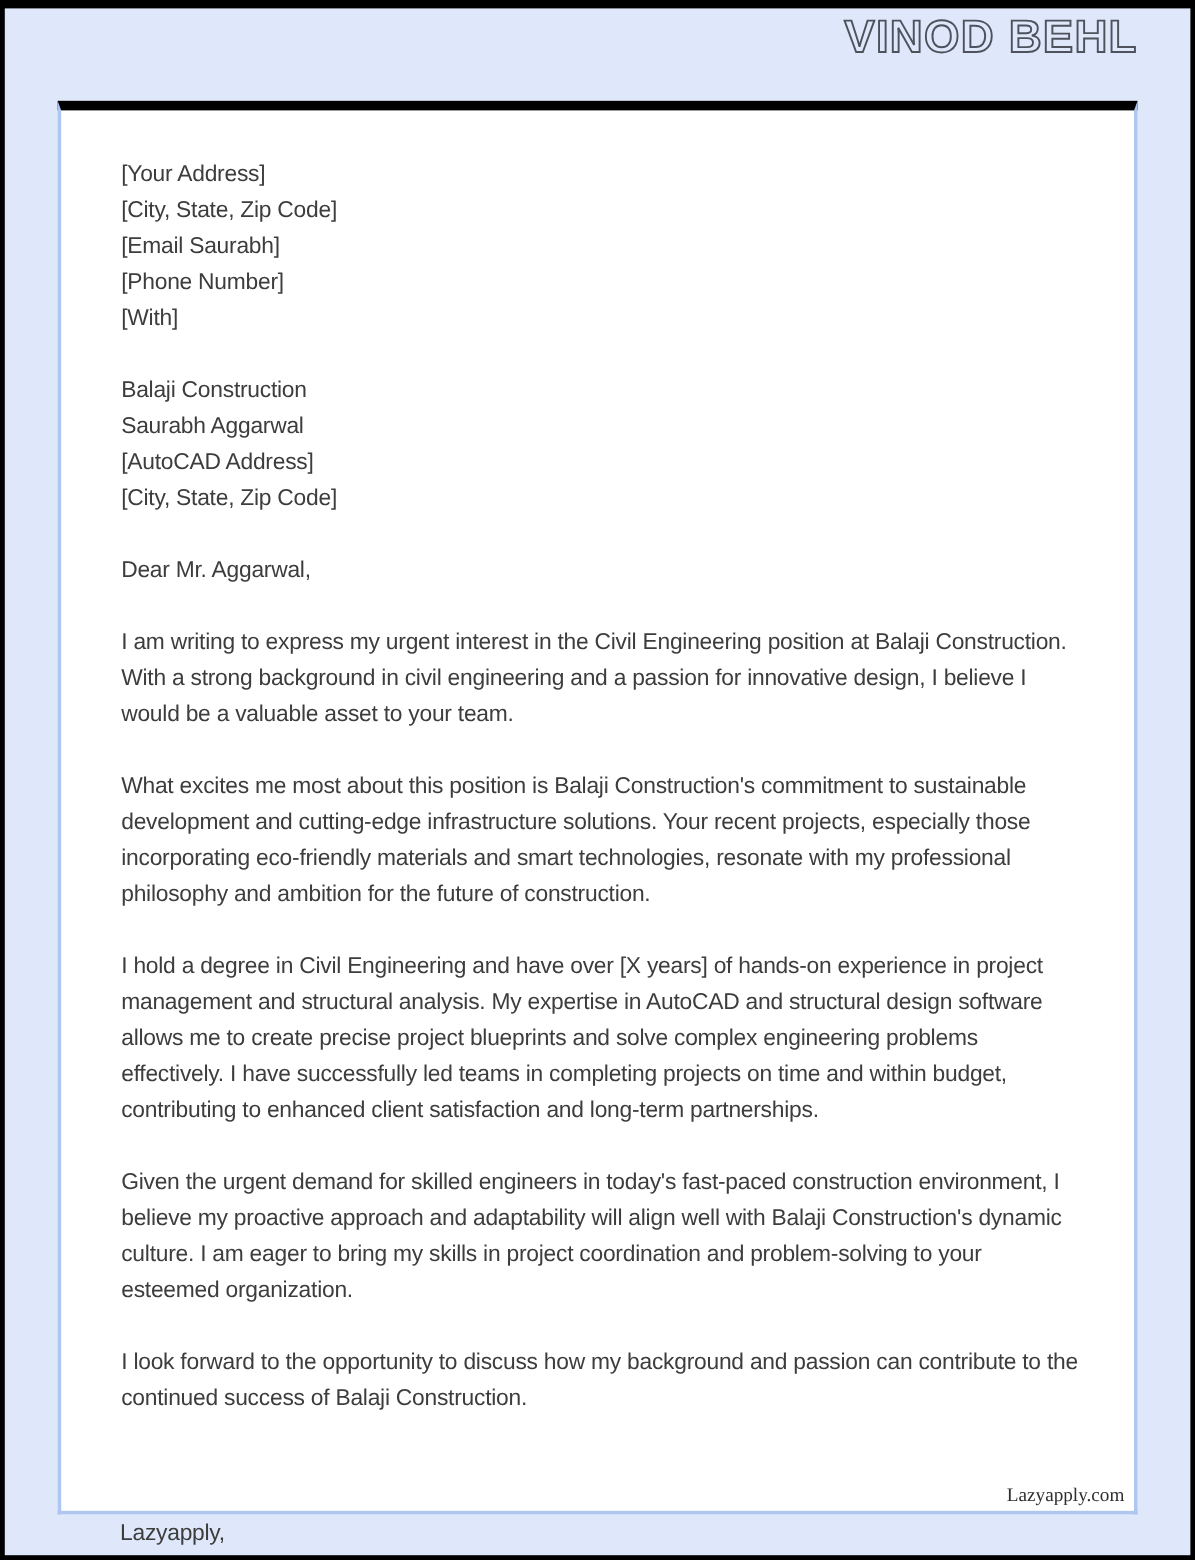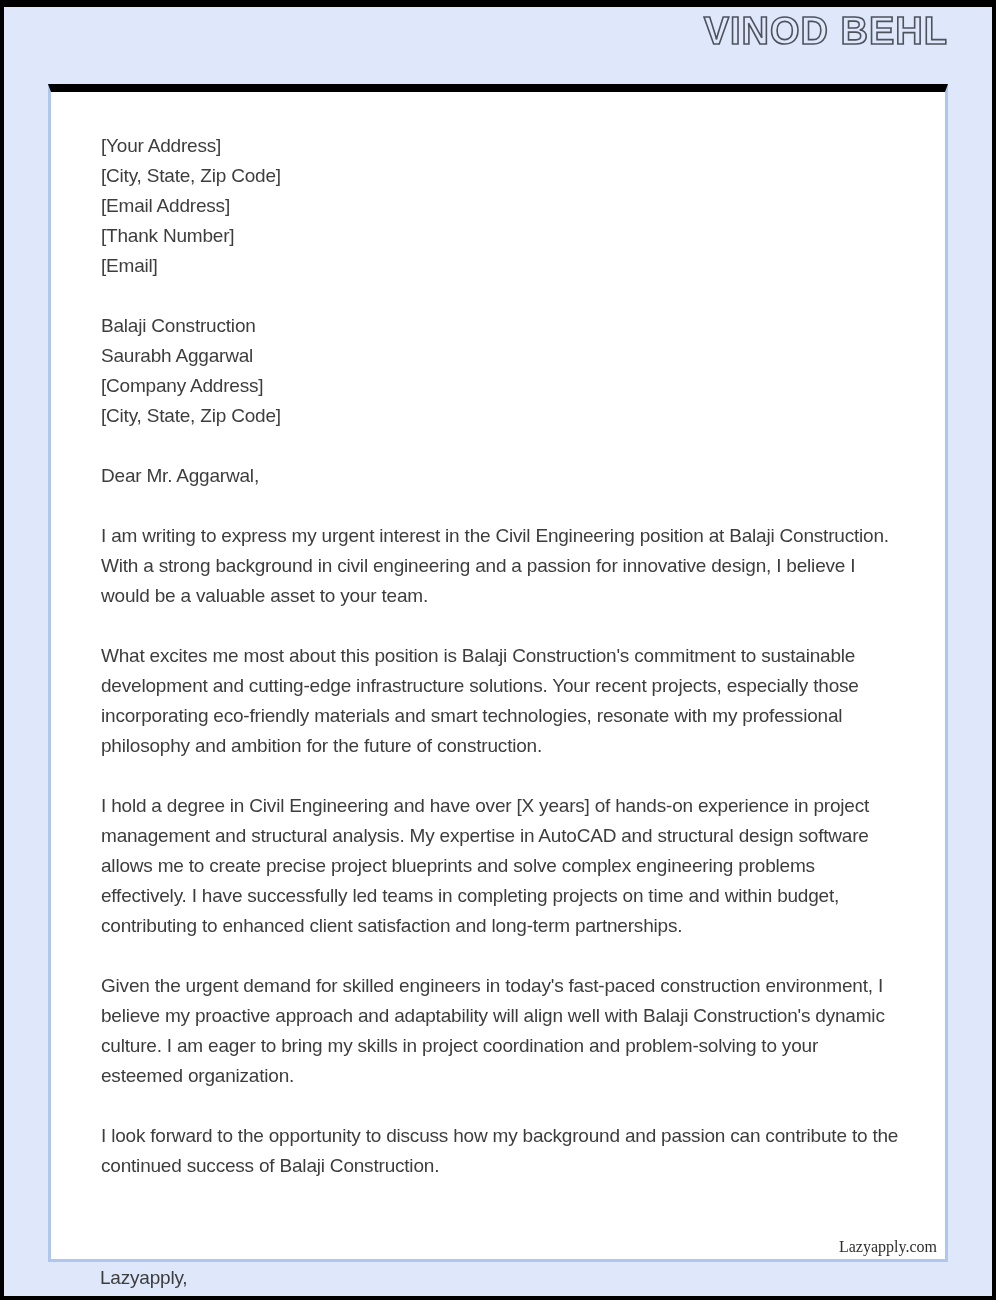--- a/index.html
+++ b/index.html
@@ -92,29 +92,29 @@
   <div class="canvas">
 
     <div class="header-name">VINOD BEHL</div>
 
     <div class="page">
       <div class="content">
 
         <div class="block">
           <div>[Your Address]</div>
           <div>[City, State, Zip Code]</div>
-          <div>[Email Address]</div>
-          <div>[Thank Number]</div>
-          <div>[Email]</div>
+          <div>[Email Saurabh]</div>
+          <div>[Phone Number]</div>
+          <div>[With]</div>
         </div>
 
         <div class="block">
           <div>Balaji Construction</div>
           <div>Saurabh Aggarwal</div>
-          <div>[Company Address]</div>
+          <div>[AutoCAD Address]</div>
           <div>[City, State, Zip Code]</div>
         </div>
 
         <p>Dear Mr. Aggarwal,</p>
 
         <p>I am writing to express my urgent interest in the Civil Engineering position at Balaji Construction. With a strong background in civil engineering and a passion for innovative design, I believe I would be a valuable asset to your team.</p>
         <p>What excites me most about this position is Balaji Construction's commitment to sustainable development and cutting-edge infrastructure solutions. Your recent projects, especially those incorporating eco-friendly materials and smart technologies, resonate with my professional philosophy and ambition for the future of construction.</p>
         <p>I hold a degree in Civil Engineering and have over [X years] of hands-on experience in project management and structural analysis. My expertise in AutoCAD and structural design software allows me to create precise project blueprints and solve complex engineering problems effectively. I have successfully led teams in completing projects on time and within budget, contributing to enhanced client satisfaction and long-term partnerships.</p>
         <p>Given the urgent demand for skilled engineers in today's fast-paced construction environment, I believe my proactive approach and adaptability will align well with Balaji Construction's dynamic culture. I am eager to bring my skills in project coordination and problem-solving to your esteemed organization.</p>
         <p>I look forward to the opportunity to discuss how my background and passion can contribute to the continued success of Balaji Construction.</p>

